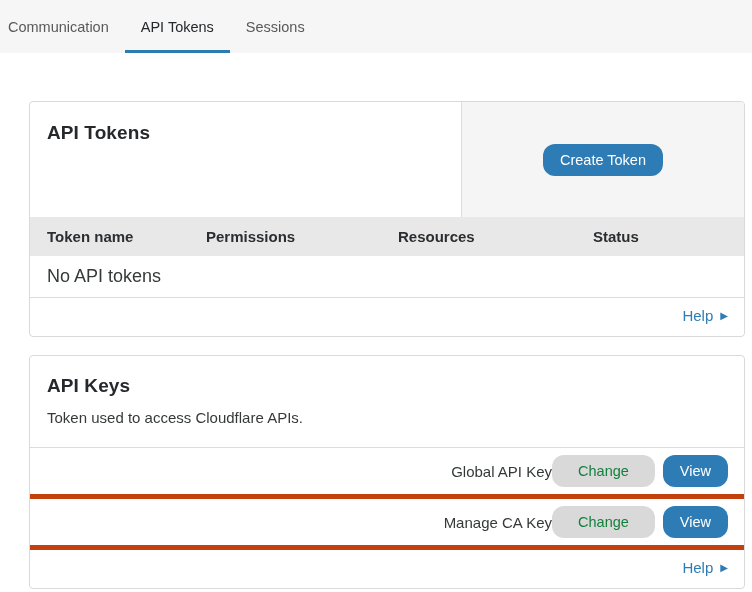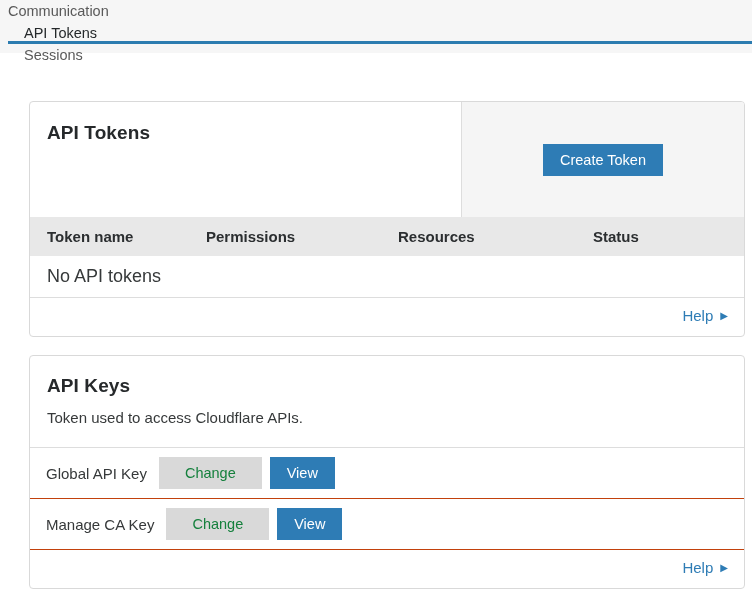--- a/index.html
+++ b/index.html
@@ -11,21 +11,20 @@
     overflow: hidden;
   }
 
   
   .tabbar {
     height: 53px;
     background: #f6f6f6;
     display: flex;
     align-items: stretch;
     padding-left: 8px;
-    flex-direction: column;
   }
   .tab {
     display: flex;
     align-items: center;
     padding: 0 16px;
     font-size: 14.5px;
     color: #595959;
     cursor: pointer;
     border-bottom: 3px solid transparent;
     padding-top: 3px;
@@ -68,21 +67,21 @@
   .tokens-header-right {
     flex: 1;
     background: #f5f5f5;
     border-left: 1px solid #ddd;
     display: flex;
     align-items: center;
     justify-content: center;
   }
   .btn {
     border: none;
-    border-radius: 0;
+    border-radius: 12px;
     font-family: inherit;
     font-size: 14.5px;
     cursor: pointer;
     display: inline-block;
   }
   .btn-primary {
     background: #2e7cb5;
     color: #ffffff;
     padding: 8px 17px;
   }
@@ -127,25 +126,24 @@
   }
 
   
   .keys-header {
     padding: 19px 17px 18px;
     border-bottom: 1px solid #ddd;
   }
   .key-row {
     display: flex;
     align-items: center;
-    justify-content: flex-start;
+    justify-content: flex-end;
     padding: 10px 16px;
-    border-bottom: 1px solid #c2410c;
+    border-bottom: 5px solid #c2410c;
     height: 51px;
-    gap: 12px;
   }
   .key-name { font-size: 15px; color: #36393a; }
   .key-actions { display: flex; gap: 8px; }
 </style>
 </head>
 <body>
 
 <nav class="tabbar">
   <div class="tab">Communication</div>
   <div class="tab active">API Tokens</div>

